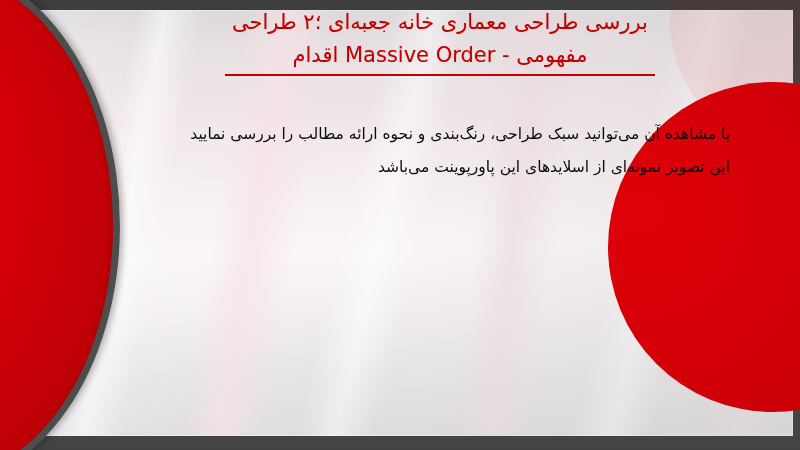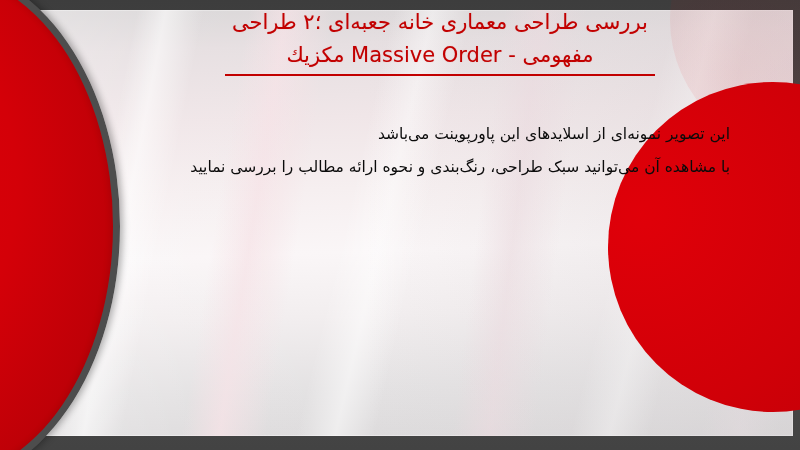--- a/index.html
+++ b/index.html
@@ -190,23 +190,23 @@
   <div class="right-arc"></div>
 
   <div class="left-ellipse-wrap">
     <div class="left-ellipse"></div>
   </div>
 
   <div class="content">
 
     <div class="title-block">
       <div class="title-line">بررسی طراحی معماری خانه جعبه‌ای ؛۲ طراحی</div>
-      <div class="title-line">مفهومی - Massive Order مکزيك</div>
+      <div class="title-line">مفهومی - Massive Order اقدام</div>
       <div class="title-rule"></div>
     </div>
 
     <div class="body-block">
+      <div class="body-line">با مشاهده آن می‌توانید سبک طراحی، رنگ‌بندی و نحوه ارائه مطالب را بررسی نمایید</div>
       <div class="body-line">این تصویر نمونه‌ای از اسلایدهای این پاورپوینت می‌باشد</div>
-      <div class="body-line">با مشاهده آن می‌توانید سبک طراحی، رنگ‌بندی و نحوه ارائه مطالب را بررسی نمایید</div>
     </div>
 
   </div>
 </div>
 
 </body></html>

